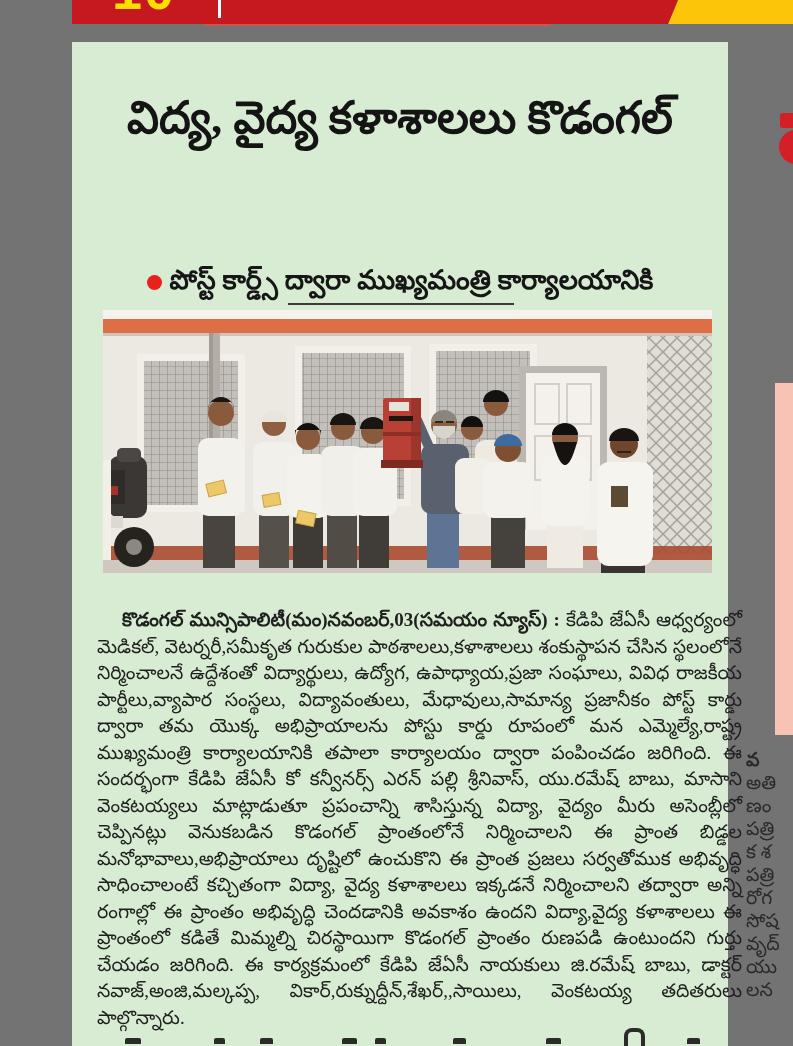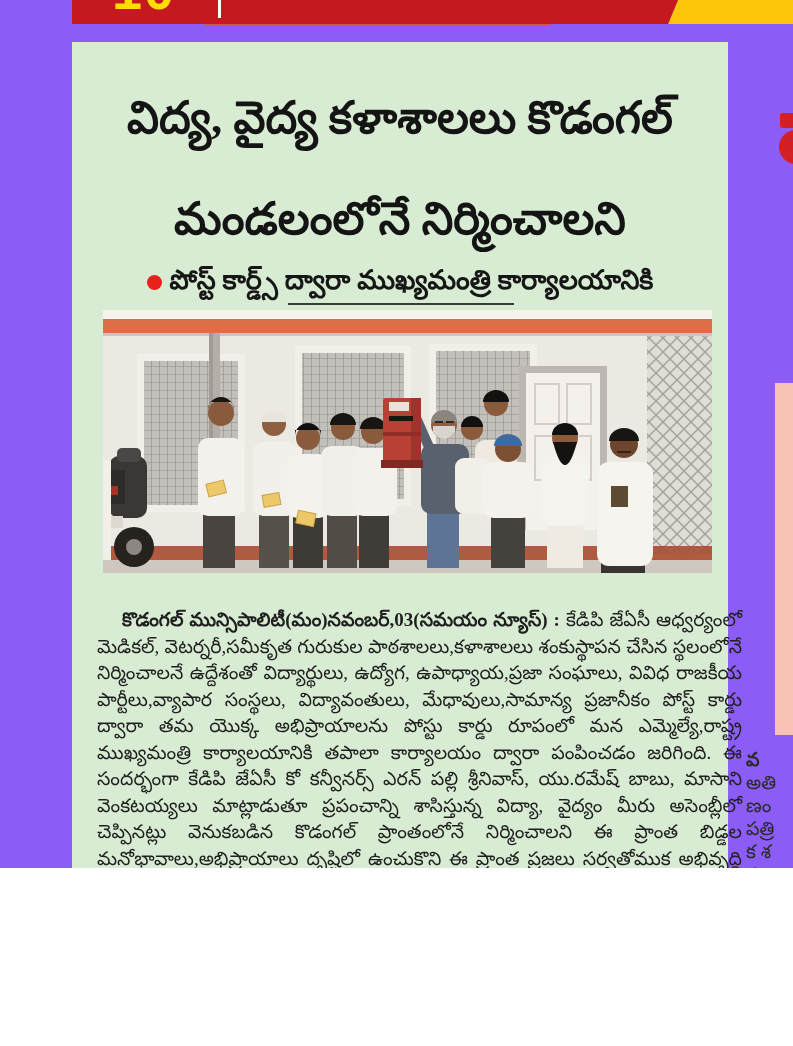--- a/index.html
+++ b/index.html
@@ -1,17 +1,17 @@
 <!DOCTYPE html>
 <html><head>
 <meta charset="utf-8">
 <style>
   html,body{margin:0;padding:0;background:#ffffff;}
-  #page{position:relative;width:793px;height:868px;overflow:hidden;
-        font-family:"Liberation Sans","DejaVu Sans",sans-serif;background:#8b5cf6;text-decoration:underline;}
+  #page{position:relative;width:793px;height:1046px;overflow:hidden;
+        font-family:"Liberation Sans","DejaVu Sans",sans-serif;background:#737373;text-decoration:underline;}
 
   
   .masthead{position:absolute;left:72px;top:0;width:721px;height:24px;overflow:hidden;}
   .masthead-red{position:absolute;left:0;top:0;width:100%;height:100%;background:#c5191f;
     clip-path:polygon(0 0,606px 0,596px 100%,0 100%);}
   .masthead-yellow{position:absolute;left:0;top:0;width:100%;height:100%;background:#fcc50a;
     clip-path:polygon(606px 0,100% 0,100% 100%,596px 100%);z-index:0;}
   .masthead-red{z-index:1;}
   .page-number{position:absolute;left:40px;top:-41px;z-index:2;color:#ffdd00;
     font-size:54px;font-weight:bold;letter-spacing:2px;}
@@ -63,21 +63,20 @@
     <div class="masthead-red"></div>
     <div class="page-number">10</div>
     <div class="masthead-divider"></div>
   </div>
   <div class="masthead-underline"></div>
 
   <div class="article-card">
 
     <div class="headline">
       <div>విద్య, వైద్య కళాశాలలు కొడంగల్</div>
-      <div>మండలంలోనే నిర్మించాలని</div>
     </div>
 
     <div class="subhead">
       <div><span class="bullet"></span><span>పోస్ట్ కార్డ్స్ ద్వారా ముఖ్యమంత్రి కార్యాలయానికి</span></div>
       <div>పంపించిన కేడిపి జెఎసి</div>
     </div>
     <div class="subhead-underline"></div>
 
     <div class="photo">
       <svg width="609" height="263" viewBox="0 0 609 263">

